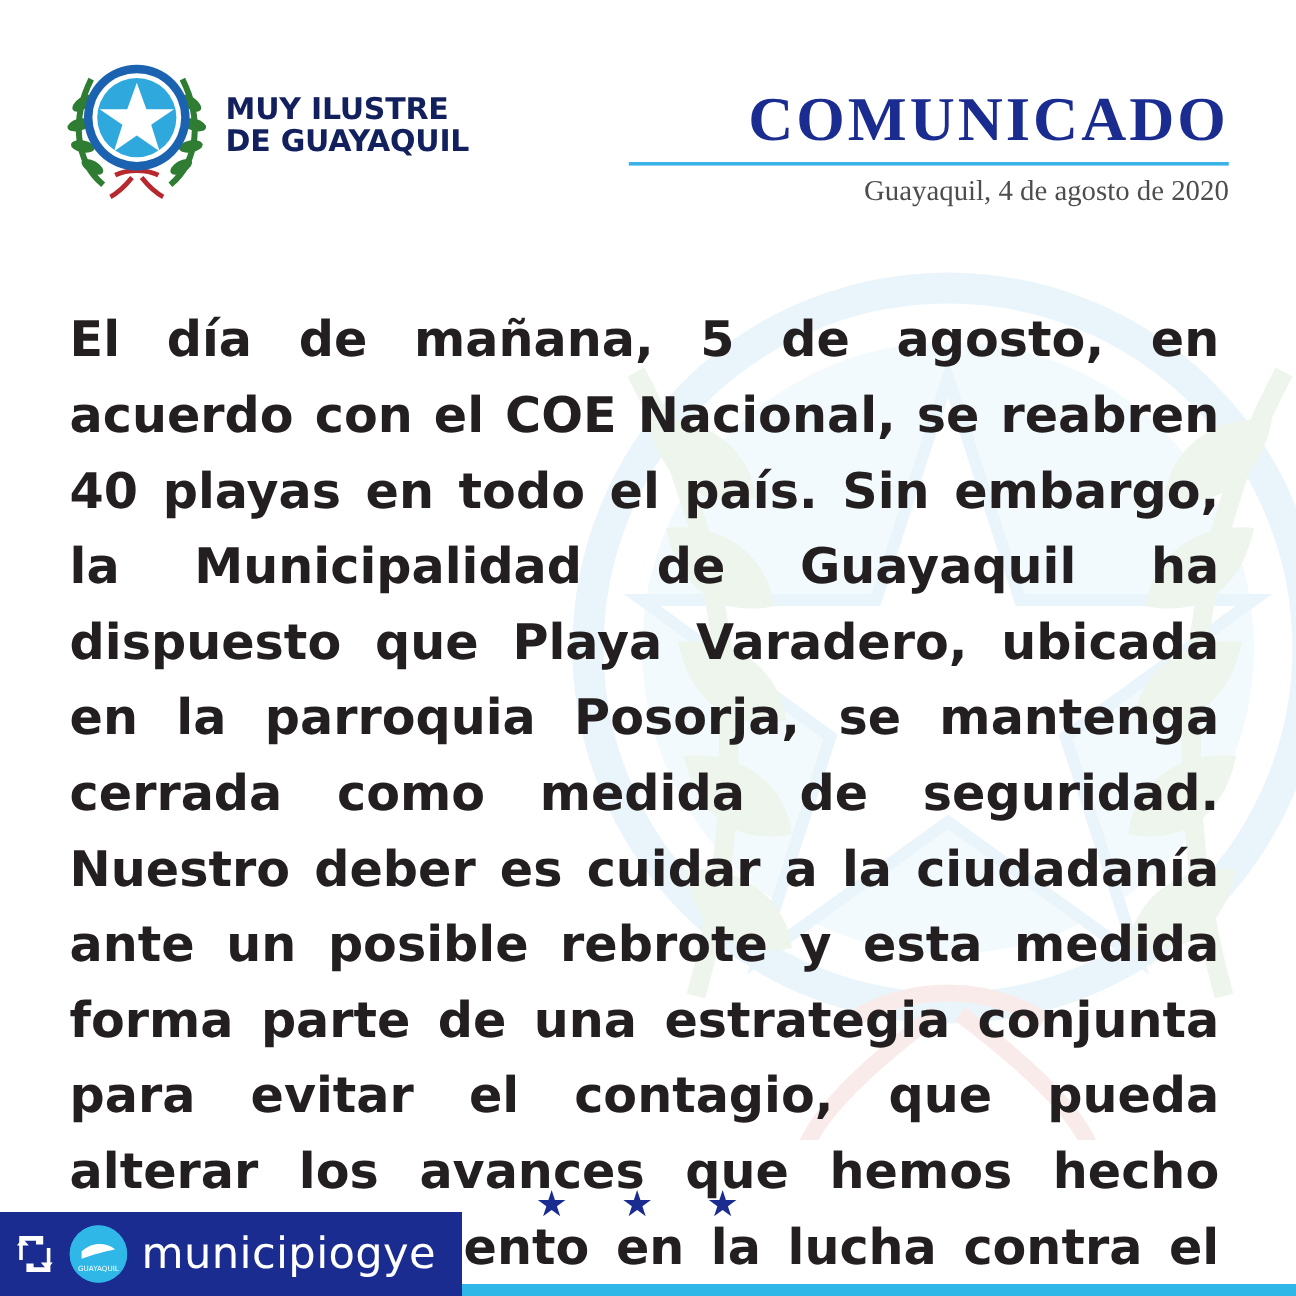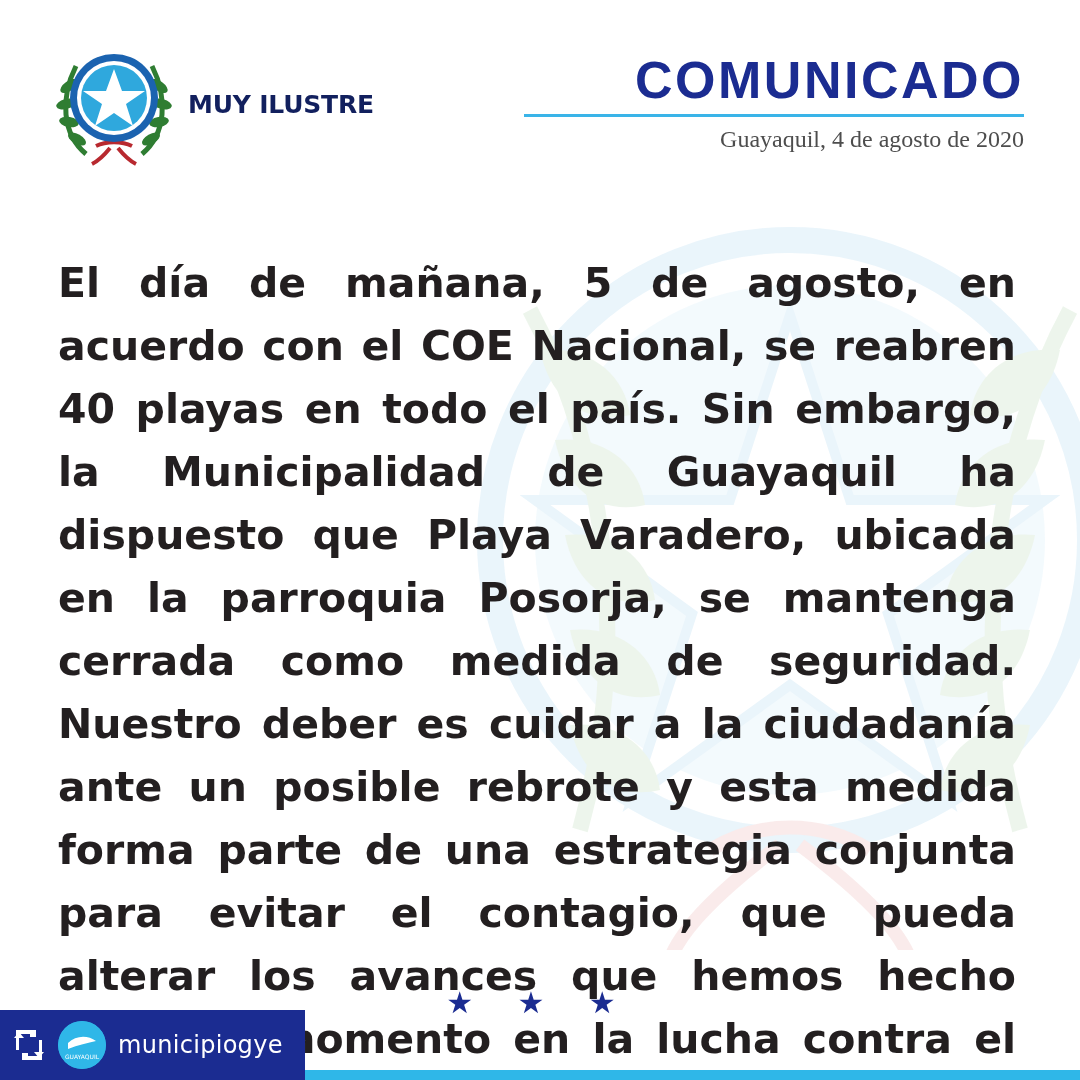--- a/index.html
+++ b/index.html
@@ -70,25 +70,26 @@
 
   .comunicado-block {
     position: absolute;
     right: 52px;
     top: 52px;
     width: 500px;
     text-align: right;
   }
   .comunicado-title {
     color: #1b2c91;
-    font-family: Liberation Sans, sans-serif;
+    font-family: Liberation Serif, serif;
     font-weight: bold;
     font-size: 52px;
     letter-spacing: 2.5px;
     line-height: 56px;
+    margin-top: 21px;
   }
   .comunicado-rule {
     margin-top: 6px;
     height: 3px;
     background: #3ab4e8;
     width: 100%;
   }
   .comunicado-date {
     margin-top: 9px;
     color: #4d4d4d;
@@ -150,21 +151,21 @@
     display: flex;
     align-items: center;
     justify-content: center;
     flex: 0 0 auto;
     margin-right: 12px;
     overflow: hidden;
   }
   .repost-handle {
     color: #ffffff;
     font-family: "DejaVu Sans", sans-serif;
-    font-size: 24px;
+    font-size: 36px;
     letter-spacing: 0.3px;
   }
   .bottom-strip {
     position: absolute;
     left: 0;
     bottom: 0;
     width: 1080px;
     height: 10px;
     background: #2fb7e8;
   }
@@ -222,20 +223,21 @@
           <path d="M66 106 C 74 116, 80 120, 84 122" stroke="#b8292f" stroke-width="4" fill="none"></path>
 
           <circle cx="62" cy="56" r="44" fill="#1b63b0"></circle>
           <circle cx="62" cy="56" r="37" fill="#ffffff"></circle>
           <circle cx="62" cy="56" r="33" fill="#2fa8dd"></circle>
           <polygon points="62,27 70,49 93,49 74,62 81,84 62,71 43,84 50,62 31,49 54,49" fill="#ffffff"></polygon>
         </svg>
       </div>
       <div class="brand-text">
         <div>MUY ILUSTRE</div>
+        <div>DE GUAYAQUIL</div>
       </div>
     </div>
 
     <div class="comunicado-block">
       <div class="comunicado-title">COMUNICADO</div>
       <div class="comunicado-rule"></div>
       <div class="comunicado-date">Guayaquil, 4 de agosto de 2020</div>
     </div>
   </div>
 

